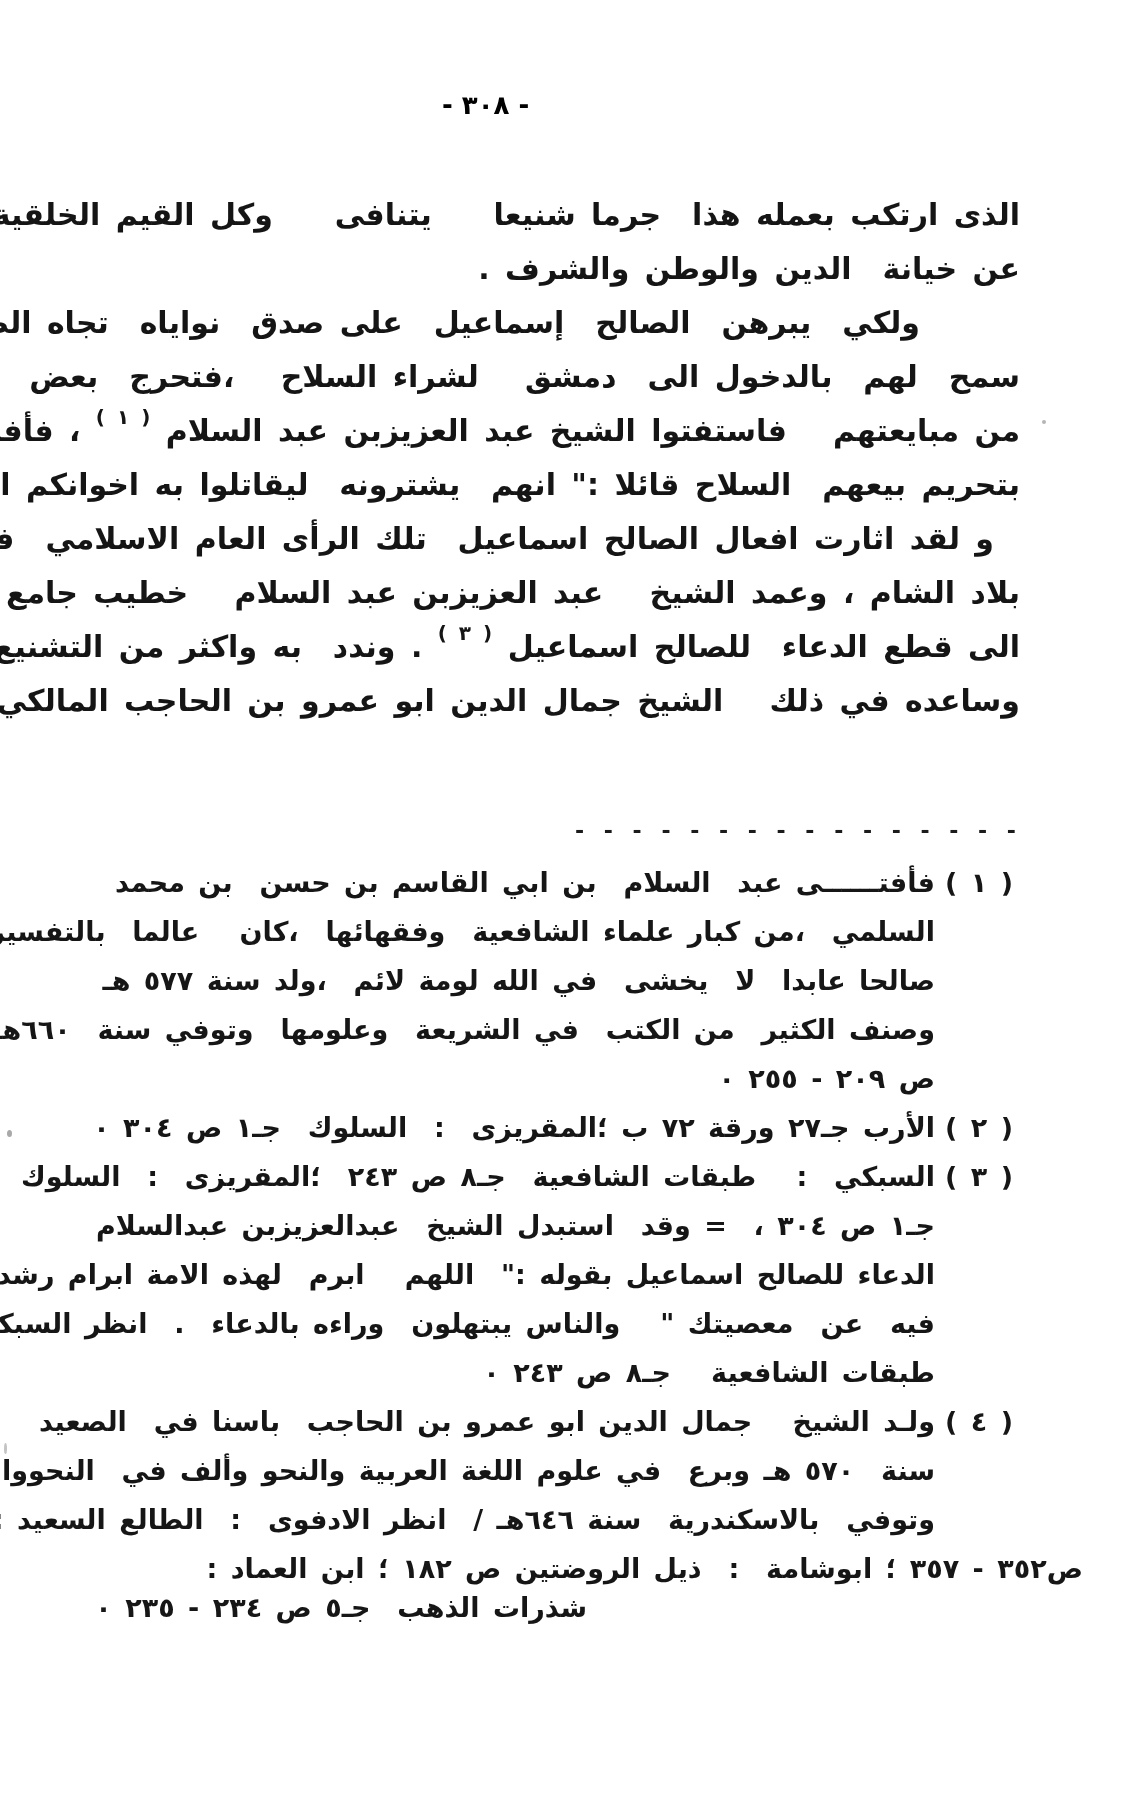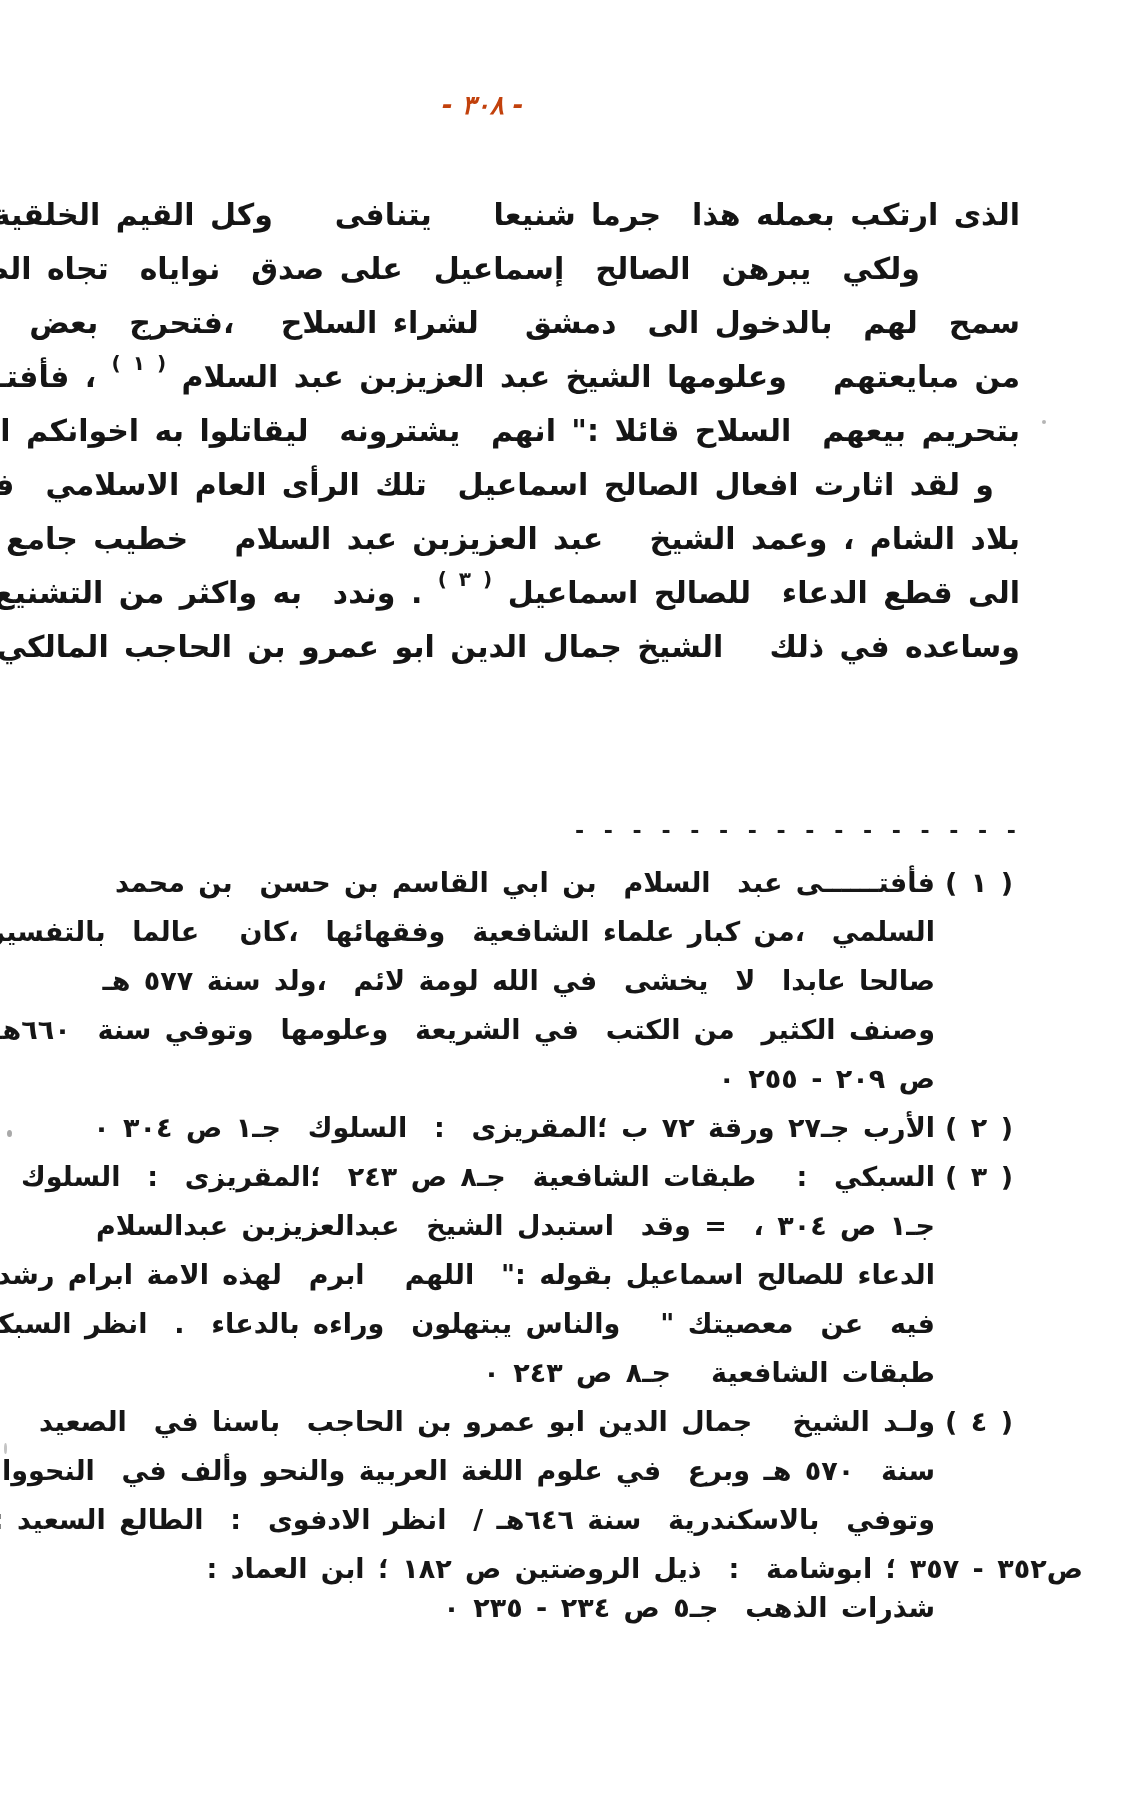--- a/index.html
+++ b/index.html
@@ -8,21 +8,21 @@
     width:1124px;height:1800px;
     background:#ffffff;
     overflow:hidden;
     direction:rtl;
     font-family:"DejaVu Sans", sans-serif;
     color:#161616;
   }
   .page-number{
     position:absolute;top:90px;left:442px;
     font-size:26px;font-weight:700;letter-spacing:4px;
-    white-space:pre;color:#c2410c;font-style:italic;
+    white-space:pre;color:#000000;
   }
   .body-text{
     position:absolute;top:188px;right:104px;width:880px;
     font-size:30px;font-weight:700;
     text-align:right;color:#151515;
     word-spacing:5px;
   }
   .bline{
     height:54px;line-height:54px;white-space:pre;
   }
@@ -48,38 +48,39 @@
   .footnote{position:relative;}
   .fn-marker{
     position:absolute;right:-78px;top:0;
     height:49px;line-height:49px;
     letter-spacing:2px;white-space:pre;
   }
   .fn-line{
     height:49px;line-height:49px;white-space:pre;
   }
   .fn-line.wide{margin-left:-60px;margin-right:-148px;}
-  .fn-line.shifted{margin-top:-10px;}
+  .fn-line.shifted{margin-right:348px;margin-top:-10px;}
   .speck{position:absolute;background:#a9a9a9;border-radius:50%;}
   .speck.s1{left:7px;top:1130px;width:5px;height:7px;}
   .speck.s2{left:4px;top:1443px;width:3px;height:11px;background:#c4c4c4;}
   .speck.s3{right:78px;top:420px;width:4px;height:4px;background:#b5b5b5;}
 </style>
 </head>
 <body>
 
 <div class="page">
 
   <div class="page-number">- ٣٠٨ -</div>
 
   <div class="body-text">
     <div class="bline">الذى ارتكب بعمله هذا  جرما شنيعا    يتنافى    وكل القيم الخلقية ،ناهيك</div>
+    <div class="bline">عن خيانة  الدين والوطن والشرف .</div>
     <div class="bline indent-lg">ولكي  يبرهن  الصالح  إسماعيل  على صدق  نواياه  تجاه الصليبيين</div>
     <div class="bline">سمح  لهم  بالدخول الى  دمشق   لشراء السلاح   ،فتحرج  بعض  تجارالسلاح</div>
-    <div class="bline"><span class="seg">من مبايعتهم   وعلومها الشيخ عبد العزيزبن عبد السلام </span><span class="sup">( ١ )</span><span class="seg"> ، فأفتــــــى</span></div>
+    <div class="bline"><span class="seg">من مبايعتهم   فاستفتوا الشيخ عبد العزيزبن عبد السلام </span><span class="sup">( ١ )</span><span class="seg"> ، فأفتــــــى</span></div>
     <div class="bline"><span class="seg">بتحريم بيعهم  السلاح قائلا :" انهم  يشترونه  ليقاتلوا به اخوانكم المسلمين</span></div>
     <div class="bline indent-sm">و لقد اثارت افعال الصالح اسماعيل  تلك الرأى العام الاسلامي  فـي</div>
     <div class="bline">بلاد الشام ، وعمد الشيخ   عبد العزيزبن عبد السلام   خطيب جامع دمشق</div>
     <div class="bline"><span class="seg">الى قطع الدعاء  للصالح اسماعيل </span><span class="sup">( ٣ )</span><span class="seg"> . وندد  به واكثر من التشنيع عليه ،</span></div>
     <div class="bline"><span class="seg">وساعده في ذلك   الشيخ جمال الدين ابو عمرو بن الحاجب المالكي </span></div>
   </div>
 
   <div class="separator">- - - - - - - - - - - - - - - -</div>
 
   <div class="footnotes">

